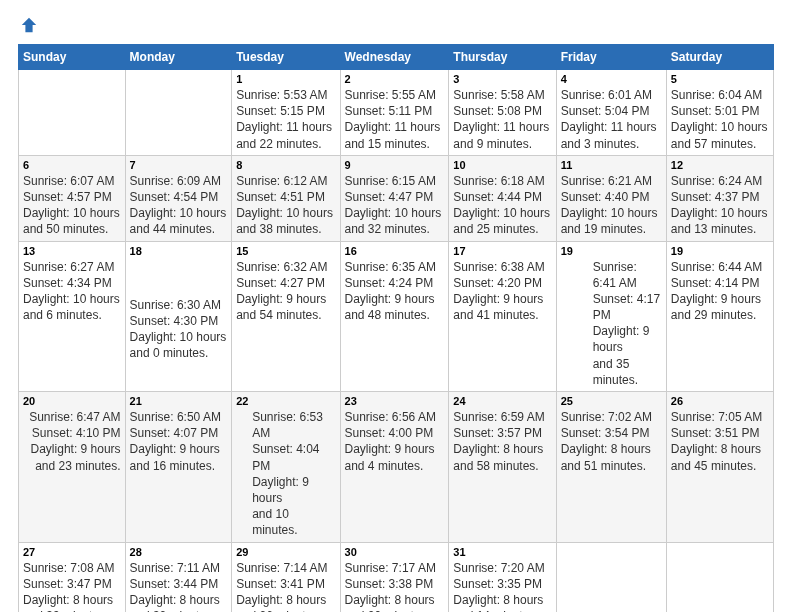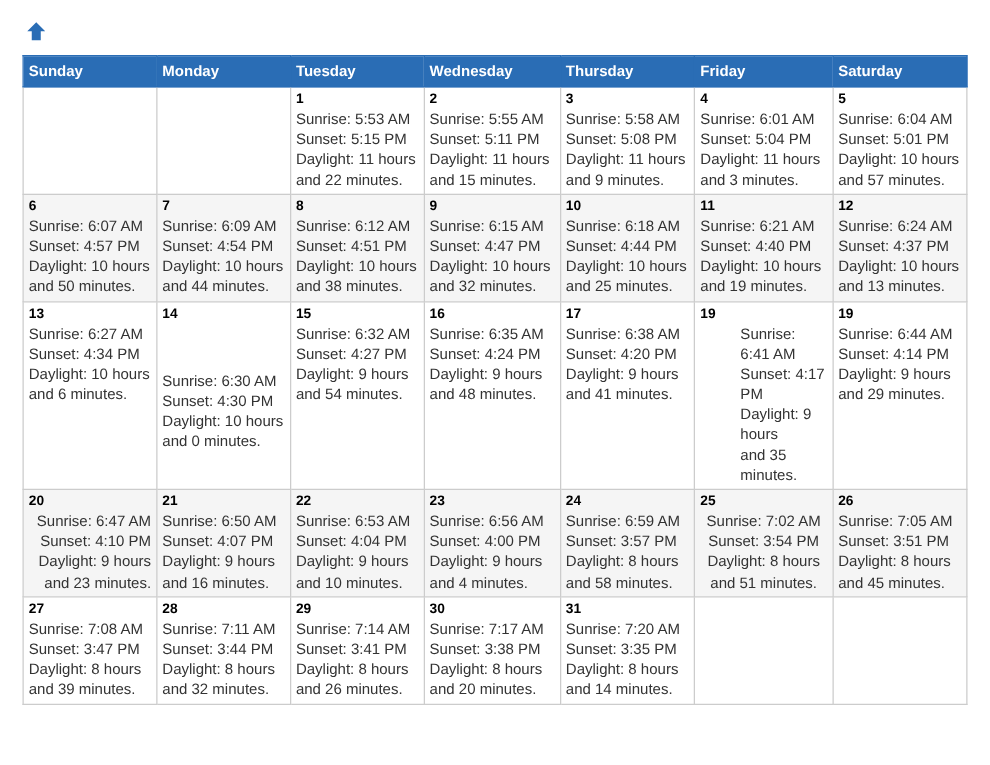--- a/index.html
+++ b/index.html
@@ -224,21 +224,21 @@
         </tr>
         <tr>
           <td>
             <span class="day-num">13</span>
             <div class="day-info" style="white-space: pre-line;">Sunrise: 6:27 AM
 Sunset: 4:34 PM
 Daylight: 10 hours
 and 6 minutes.</div>
           </td>
           <td>
-            <span class="day-num">14</span>
+            <span class="day-num">18</span>
             <div class="day-info" style="white-space: pre-line; margin-top: 40px;">Sunrise: 6:30 AM
 Sunset: 4:30 PM
 Daylight: 10 hours
 and 0 minutes.</div>
           </td>
           <td>
             <span class="day-num">15</span>
             <div class="day-info" style="white-space: pre-line;">Sunrise: 6:32 AM
 Sunset: 4:27 PM
 Daylight: 9 hours
@@ -283,42 +283,42 @@
           </td>
           <td>
             <span class="day-num">21</span>
             <div class="day-info" style="white-space: pre-line;">Sunrise: 6:50 AM
 Sunset: 4:07 PM
 Daylight: 9 hours
 and 16 minutes.</div>
           </td>
           <td>
             <span class="day-num">22</span>
-            <div class="day-info" style="white-space: pre-line;">Sunrise: 6:53 AM
+            <div class="day-info" style="white-space: pre-line; margin-left: 16px;">Sunrise: 6:53 AM
 Sunset: 4:04 PM
 Daylight: 9 hours
 and 10 minutes.</div>
           </td>
           <td>
             <span class="day-num">23</span>
             <div class="day-info" style="white-space: pre-line;">Sunrise: 6:56 AM
 Sunset: 4:00 PM
 Daylight: 9 hours
 and 4 minutes.</div>
           </td>
           <td>
             <span class="day-num">24</span>
             <div class="day-info" style="white-space: pre-line;">Sunrise: 6:59 AM
 Sunset: 3:57 PM
 Daylight: 8 hours
 and 58 minutes.</div>
           </td>
           <td>
             <span class="day-num">25</span>
-            <div class="day-info" style="white-space: pre-line; text-align: center;">Sunrise: 7:02 AM
+            <div class="day-info" style="white-space: pre-line;">Sunrise: 7:02 AM
 Sunset: 3:54 PM
 Daylight: 8 hours
 and 51 minutes.</div>
           </td>
           <td>
             <span class="day-num">26</span>
             <div class="day-info" style="white-space: pre-line;">Sunrise: 7:05 AM
 Sunset: 3:51 PM
 Daylight: 8 hours
 and 45 minutes.</div>

